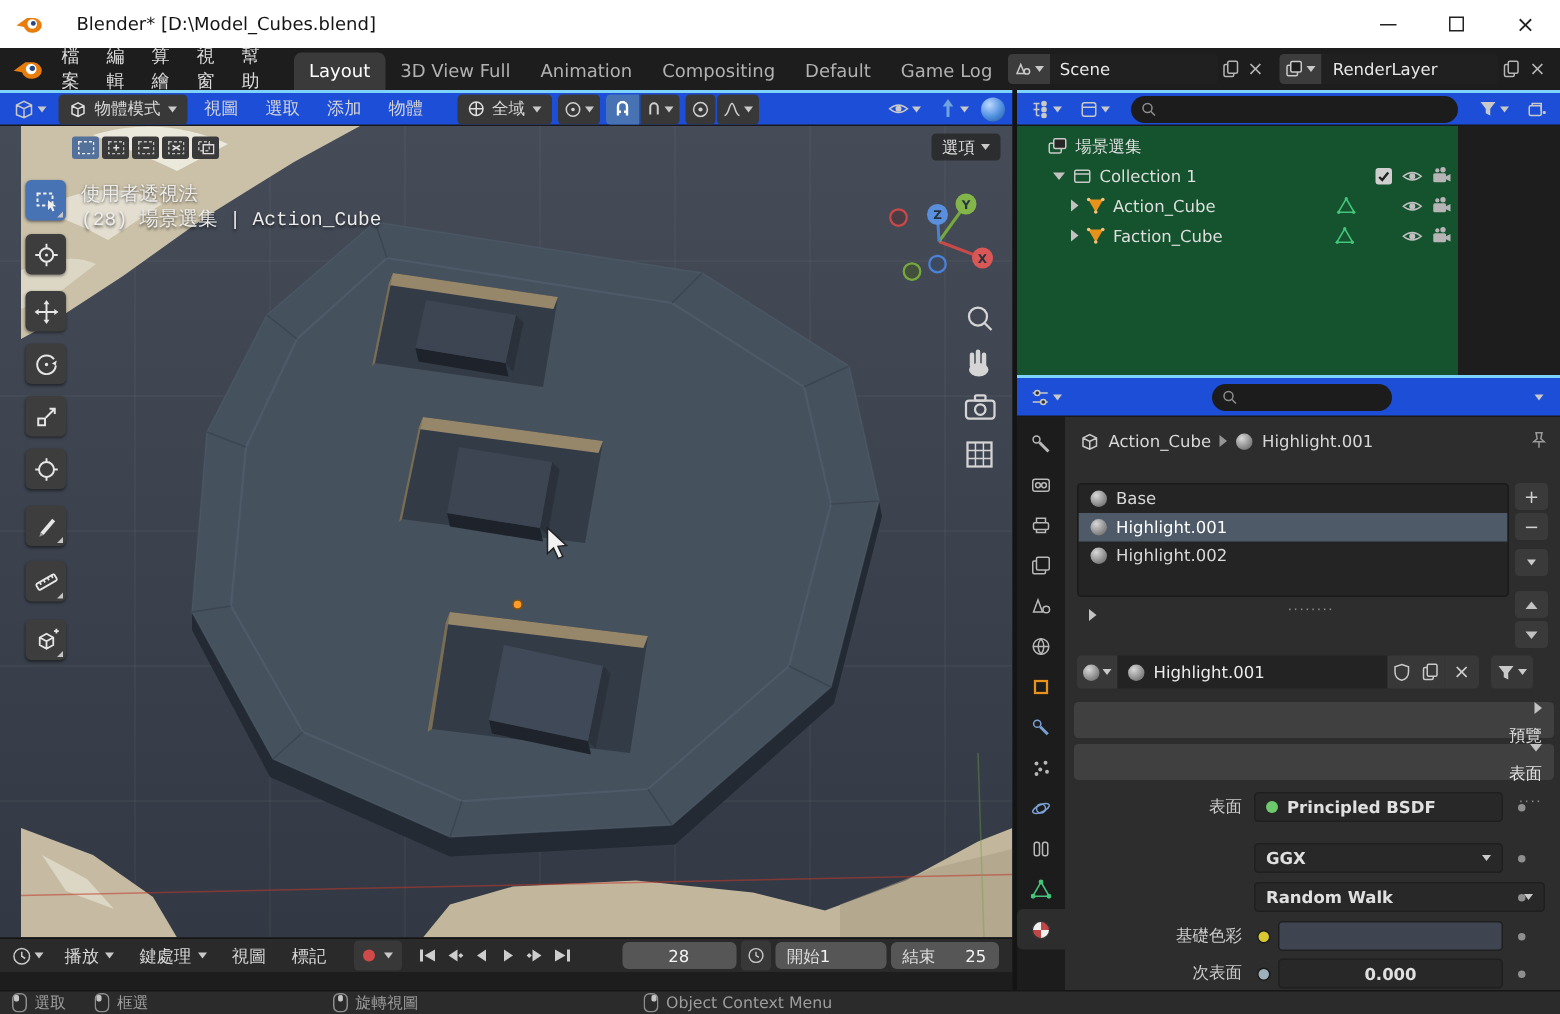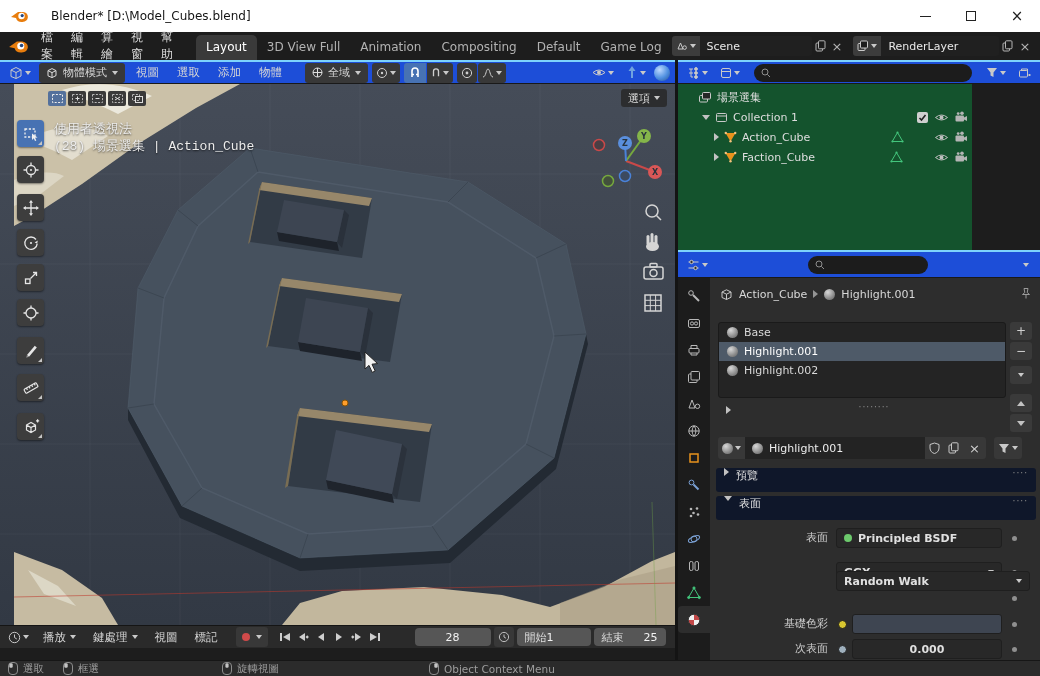--- a/index.html
+++ b/index.html
@@ -58,21 +58,21 @@
   .ol-spacer{flex:1;}
   .props-body{position:absolute;left:678px;top:278px;width:362px;height:382px;background:#1c1c1c;}
   .ptabs{position:absolute;left:0;top:0;width:32px;height:382px;background:#1c1c1c;display:flex;flex-direction:column;align-items:stretch;padding-top:4px;}
   .ptab{height:27px;display:flex;align-items:center;justify-content:center;}
   .ptab.active{background:#2d2d2d;border-radius:4px 0 0 4px;}
   .pcontent{position:absolute;left:32px;top:0;width:330px;height:382px;background:#2d2d2d;}
   .slot-list{position:absolute;left:8px;top:44px;width:288px;height:76px;background:#242424;border:1px solid #1a1a1a;border-radius:3px;overflow:hidden;}
   .slot-row{height:19px;display:flex;align-items:center;gap:6px;padding-left:8px;color:#d9d9d9;}
   .slot-row.selected{background:#4e5a68;color:#fff;}
   .mini-btn{position:absolute;left:300px;width:22px;height:18px;background:#3a3a3a;border-radius:3px;display:flex;align-items:center;justify-content:center;color:#d0d0d0;font-size:12px;line-height:1;}
-  .sect-hdr{position:absolute;left:6px;width:320px;height:24px;background:#0f172a;border-radius:3px;display:flex;align-items:flex-start;gap:7px;padding:0 8px;color:#e2e2e2;}
+  .sect-hdr{position:absolute;left:6px;width:320px;height:24px;background:#404040;border-radius:3px;display:flex;align-items:flex-end;gap:7px;padding:0 8px;color:#e2e2e2;flex-direction:column;}
   .grip{margin-left:auto;color:#8a8a8a;font-size:9px;letter-spacing:1px;}
   .prow-label{position:absolute;left:0;width:118px;text-align:right;color:#cccccc;line-height:20px;}
   .widget{position:absolute;height:20px;background:#282828;border:1px solid #1f1f1f;border-radius:3px;display:flex;align-items:center;gap:6px;padding:0 7px;color:#e0e0e0;font-weight:bold;}
   .anim-dot{position:absolute;left:302px;width:5px;height:5px;border-radius:50%;background:#8f8f8f;}
   
   .statusbar{position:absolute;left:0;top:660px;width:1040px;height:16px;background:#2b2b2b;border-top:1px solid #161616;display:flex;align-items:center;font-size:10.5px;color:#9d9d9d;padding:0 8px;gap:5px;white-space:nowrap;overflow:hidden;}
   .sphere-ic{width:11px;height:11px;border-radius:50%;background:radial-gradient(circle at 35% 30%,#d8d8d8,#8b8b8b 60%,#5c5c5c);display:inline-block;flex:none;}
   .socket{width:9px;height:9px;border-radius:50%;display:inline-block;border:1px solid #1c1c1c;position:absolute;}
 </style>
 </head>
@@ -850,21 +850,21 @@
         <span>Principled BSDF</span>
       </div>
       <span class="anim-dot" style="top:258px"></span>
 
       <div class="widget" style="left:126px;top:284px;width:166px">
         <span>GGX</span>
         <span class="caret" style="margin-left:auto"></span>
       </div>
       <span class="anim-dot" style="top:292px"></span>
 
-      <div class="widget" style="left:126px;top:293px;width:194px">
+      <div class="widget" style="left:126px;top:310px;width:194px">
         <span>Random Walk</span>
         <span class="caret" style="margin-left:auto"></span>
       </div>
       <span class="anim-dot" style="top:318px"></span>
 
       <span class="prow-label" style="top:336px">基礎色彩</span>
       <span class="socket" style="left:128px;top:342px;background:#d9c730"></span>
       <div class="widget" style="left:142px;top:336px;width:150px;background:#3e4551"></div>
       <span class="anim-dot" style="top:344px"></span>
 

